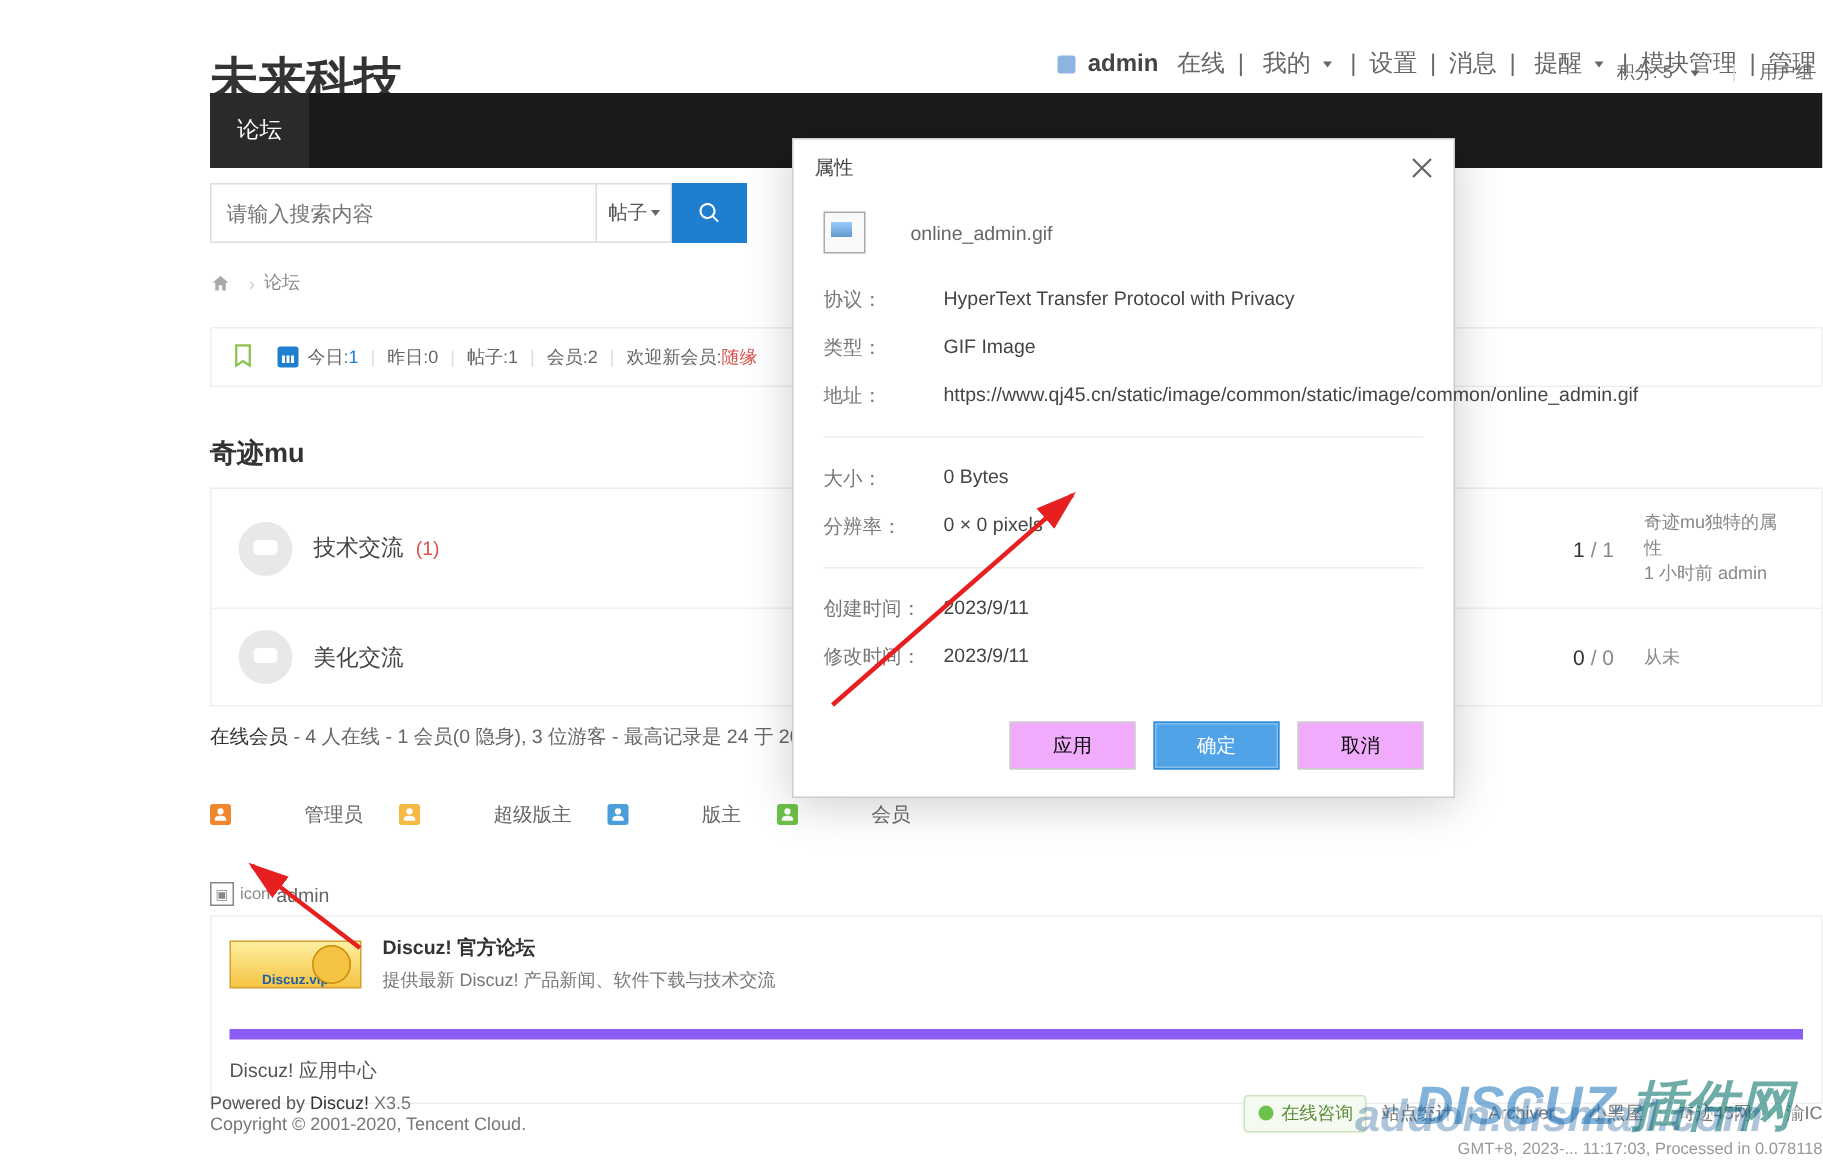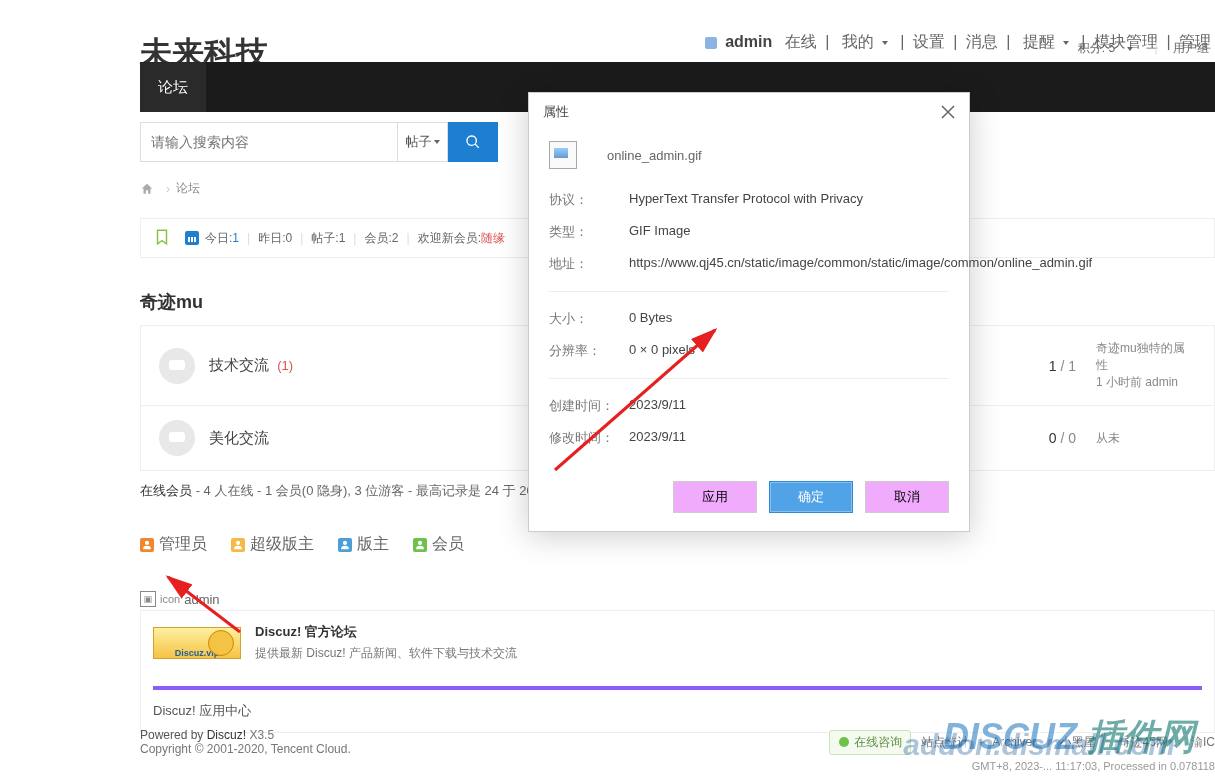--- a/index.html
+++ b/index.html
@@ -46,38 +46,38 @@
 .forum-icon::after { content: ""; position: absolute; left: 10px; top: 12px; width: 16px; height: 10px; background: #fff; border-radius: 3px; }
 .forum-name { font-size: 15px; color: #444; flex: 1; }
 .forum-name .count { color: #d9534f; font-size: 13px; margin-left: 4px; }
 .forum-stats { color: #888; font-size: 14px; margin-right: 20px; }
 .forum-stats .b { color: #333; }
 .forum-meta { color: #888; font-size: 12px; text-align: left; width: 100px; }
 
 .online-box { position: absolute; top: 470px; left: 140px; right: 0; padding: 12px 0; font-size: 13px; color: #666; }
 .online-title { color: #333; }
 .legend-row { margin-top: 34px; display: flex; gap: 24px; }
-.legend-item { display: flex; align-items: center; font-size: 16px; }
+.legend-item { display: flex; align-items: center; font-size: 13px; gap: 44px; }
 .legend-badge { width: 14px; height: 14px; margin-right: 5px; border-radius: 2px; display: inline-flex; align-items: center; justify-content: center; }
 .legend-badge svg { width: 10px; height: 10px; fill: #fff; }
 .badge-orange { background: #f0862e; }
 .badge-yellow { background: #f5b945; }
 .badge-blue { background: #4a9fd8; }
 .badge-green { background: #6cc24a; }
 .broken-icon { display: inline-flex; width: 16px; height: 16px; border: 1px solid #888; align-items: center; justify-content: center; font-size: 9px; color: #888; margin-right: 4px; }
 .user-row { margin-top: 36px; display: flex; align-items: center; }
 
 .discuz-box { position: absolute; top: 610px; left: 140px; right: 0; border: 1px solid #eee; padding: 12px; }
 .discuz-row { display: flex; align-items: center; }
 .discuz-logo { width: 88px; height: 32px; background: linear-gradient(#fef0a0, #f5c344); border: 1px solid #d4a030; margin-right: 14px; position: relative; display: flex; align-items: flex-end; justify-content: center; font-size: 9px; color: #2060a0; font-weight: bold; overflow: hidden; }
 .discuz-logo::before { content: ""; position: absolute; right: 6px; top: 2px; width: 24px; height: 24px; background: #f5c344; border-radius: 50%; border: 1px solid #cc8800; }
 .discuz-text { font-size: 13px; }
 .discuz-text .title { font-weight: bold; color: #333; }
 .discuz-text .desc { color: #777; font-size: 12px; margin-top: 4px; }
-.app-center { margin-top: 24px; padding-top: 12px; border-top: 4px solid #8b5cf6; font-size: 13px; color: #555; }
+.app-center { margin-top: 24px; padding-top: 12px; border-top: 7px solid #8b5cf6; font-size: 13px; color: #555; }
 
 .footer { position: absolute; top: 728px; left: 140px; right: 0; display: flex; justify-content: space-between; font-size: 12px; color: #777; }
 .footer-left .pw { color: #555; }
 .footer-left .brand { font-weight: normal; color: #333; }
 .footer-right { display: flex; align-items: center; gap: 10px; }
 .consult-btn { display: inline-flex; align-items: center; padding: 3px 8px; border: 1px solid #cde3b9; background: #f4faf0; border-radius: 3px; color: #5a8c3a; font-size: 12px; }
 .consult-btn svg { width: 12px; height: 12px; margin-right: 4px; fill: #6cc24a; }
 .footer-sep { color: #ddd; }
 
 

